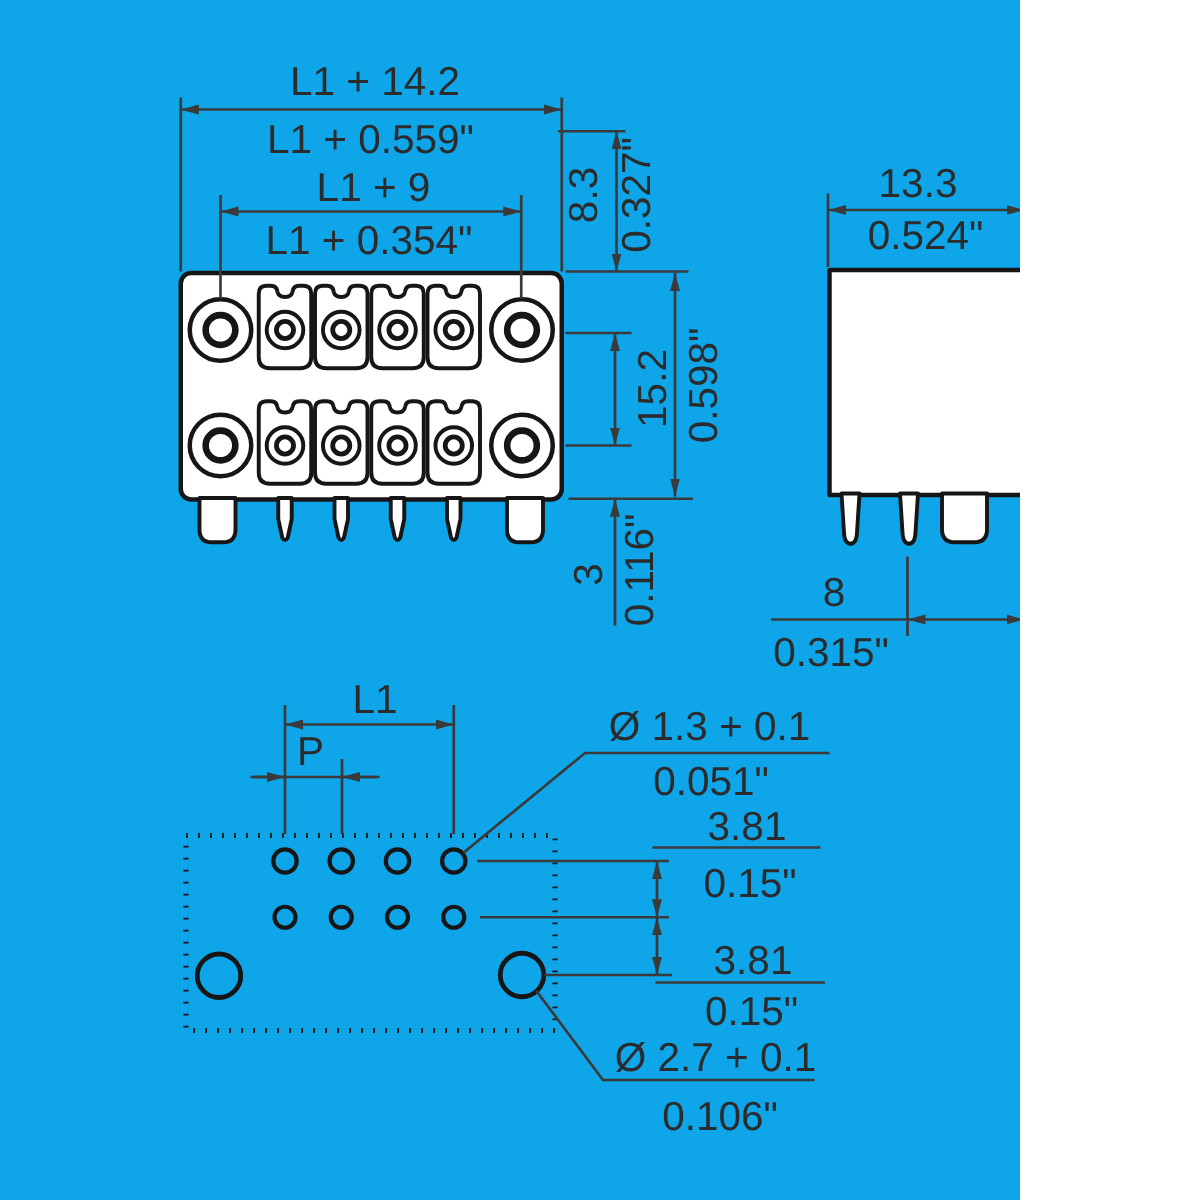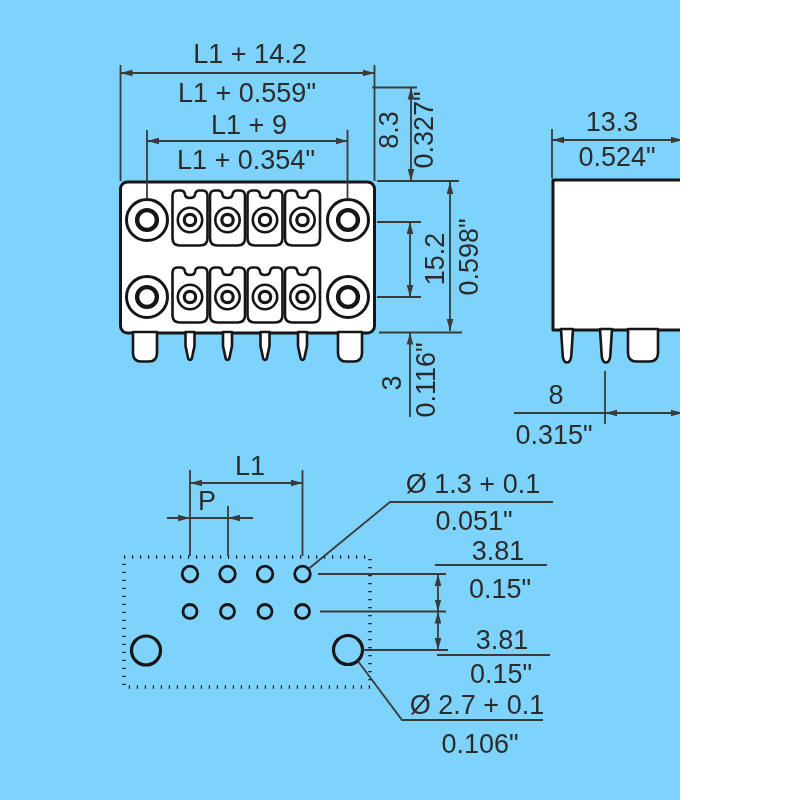--- a/index.html
+++ b/index.html
@@ -1,16 +1,16 @@
 <!DOCTYPE html>
 <html><head>
 <meta charset="utf-8">
 <style>
   html,body{margin:0;padding:0;background:#ffffff;}
-  #stage{position:relative;width:680px;height:800px;background:#7dd3fc;overflow:hidden;}
+  #stage{position:relative;width:680px;height:800px;background:#0ea5e9;overflow:hidden;}
   svg{display:block;}
   text{font-family:"Liberation Sans","DejaVu Sans",sans-serif;font-size:27px;fill:#2b2b2b;}
   .outline{stroke:#161616;stroke-width:3;fill:#ffffff;stroke-linejoin:round;}
   .thin{stroke:#161616;stroke-width:2.6;fill:#ffffff;stroke-linejoin:round;}
   .dim{stroke:#3a3a3a;stroke-width:1.8;fill:none;}
   .hole{stroke:#161616;fill:none;}
 </style>
 </head>
 <body>
 

